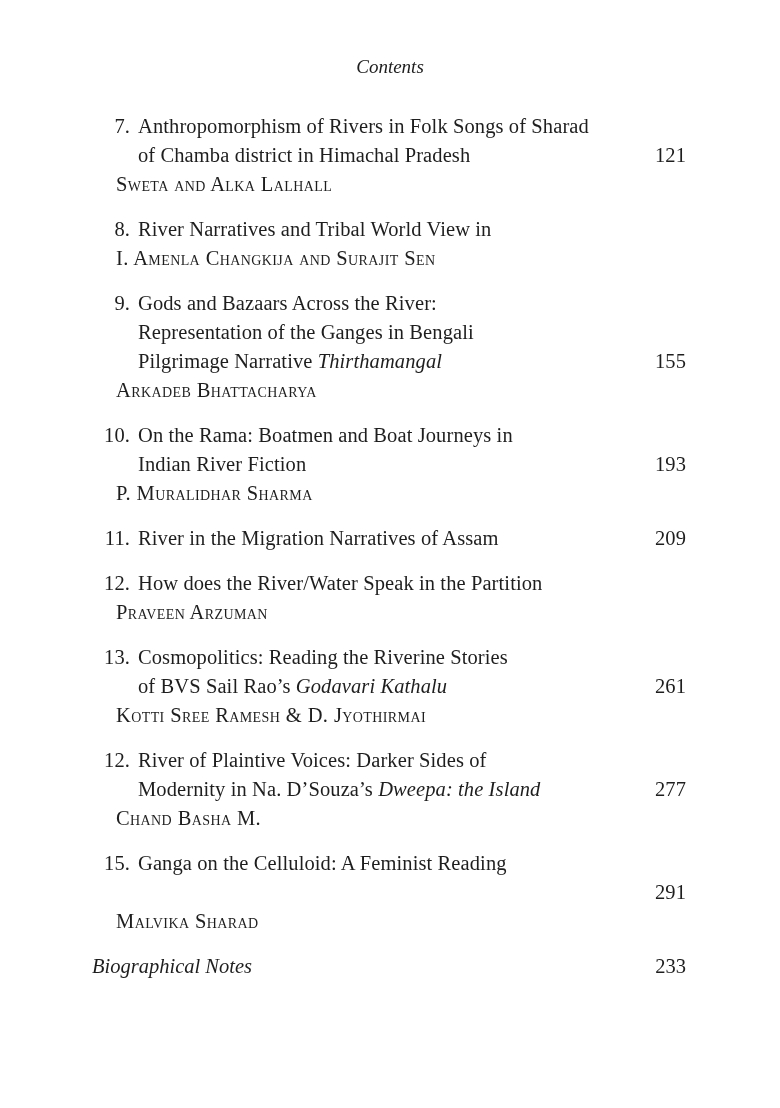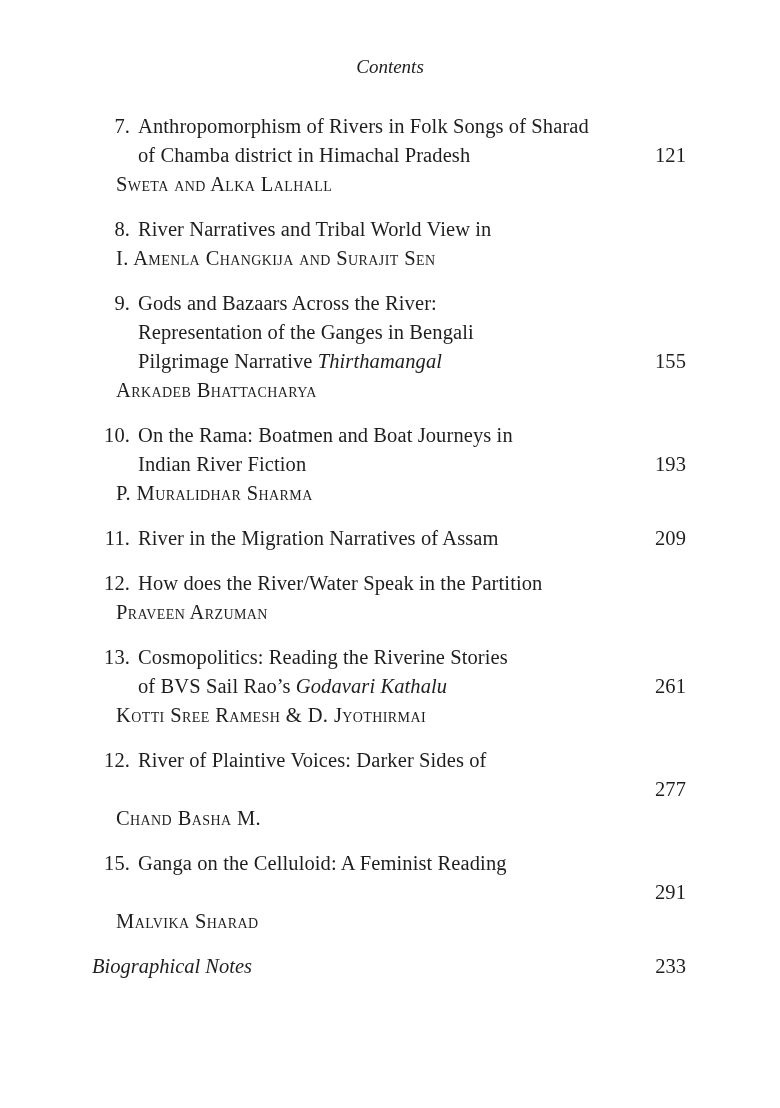--- a/index.html
+++ b/index.html
@@ -108,20 +108,21 @@
           <span class="page-no">261</span>
         </div>
         <div class="author">Kotti Sree Ramesh &amp; D. Jyothirmai</div>
       </div>
       <div class="entry">
         <div class="line">
           <span class="num">12.</span>
           <span class="title"><span>River of Plaintive Voices: Darker Sides of</span></span>
         </div>
         <div class="line">
+          <span class="title"><span>Modernity in Na. D’Souza’s </span><span class="it">Dweepa: the Island</span></span>
           <span class="page-no">277</span>
         </div>
         <div class="author">Chand Basha M.</div>
       </div>
       <div class="entry">
         <div class="line">
           <span class="num">15.</span>
           <span class="title"><span>Ganga on the Celluloid: A Feminist Reading</span></span>
         </div>
         <div class="line">

